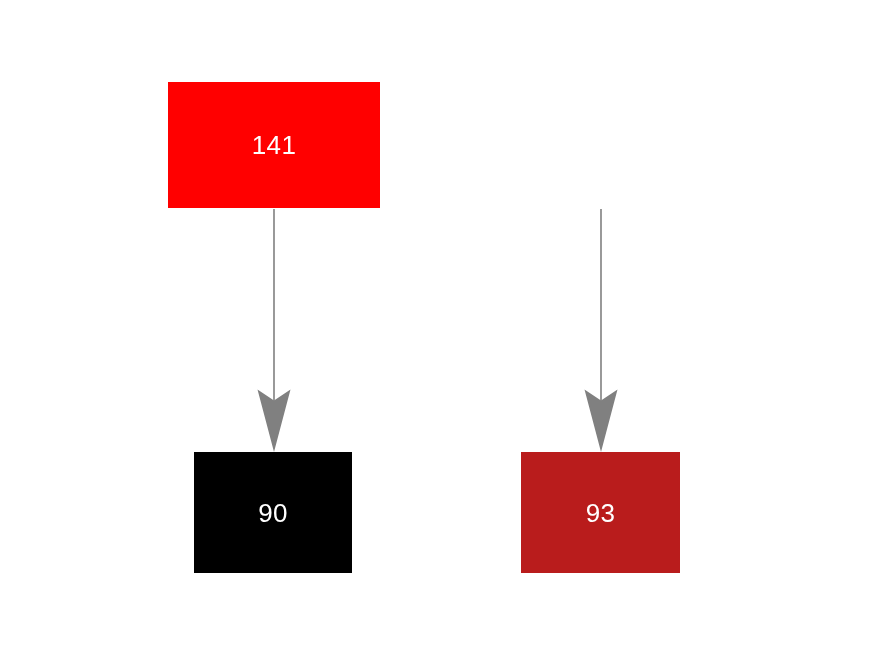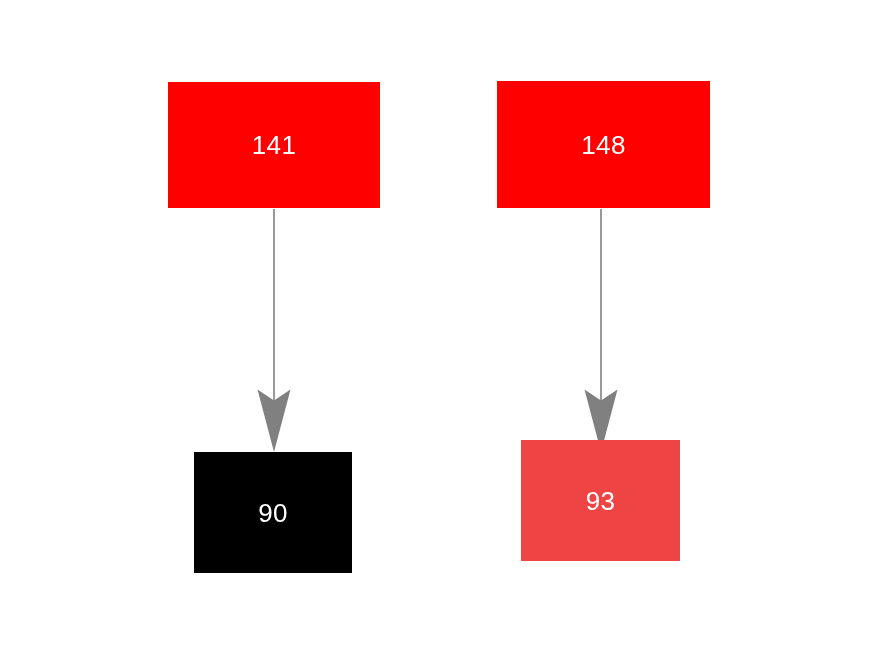--- a/index.html
+++ b/index.html
@@ -58,25 +58,22 @@
     <g>
       <line x1="601" y1="209" x2="601" y2="405" stroke="#808080" stroke-width="1.6"></line>
       <path d="M 601 452 L 584.5 389.5 L 601 400.5 L 617.5 389.5 Z" fill="#808080"></path>
     </g>
   </svg>
 
   <div class="node" style="left:168px; top:82px; width:212px; height:126px; background:#FF0000;">
     <span class="node-label">141</span>
   </div>
 
-  <div class="node" style="left:497px; top:81px; width:213px; height:127px; background:#FF0000;">
-    <span class="node-label">148</span>
-  </div>
 
   <div class="node" style="left:194px; top:452px; width:158px; height:121px; background:#000000;">
     <span class="node-label">90</span>
   </div>
 
-  <div class="node" style="left:521px; top:440px; width:159px; height:121px; background:#ef4444;">
+  <div class="node" style="left:521px; top:452px; width:159px; height:121px; background:#b91c1c;">
     <span class="node-label">93</span>
   </div>
 
 </div>
 
 </body></html>

